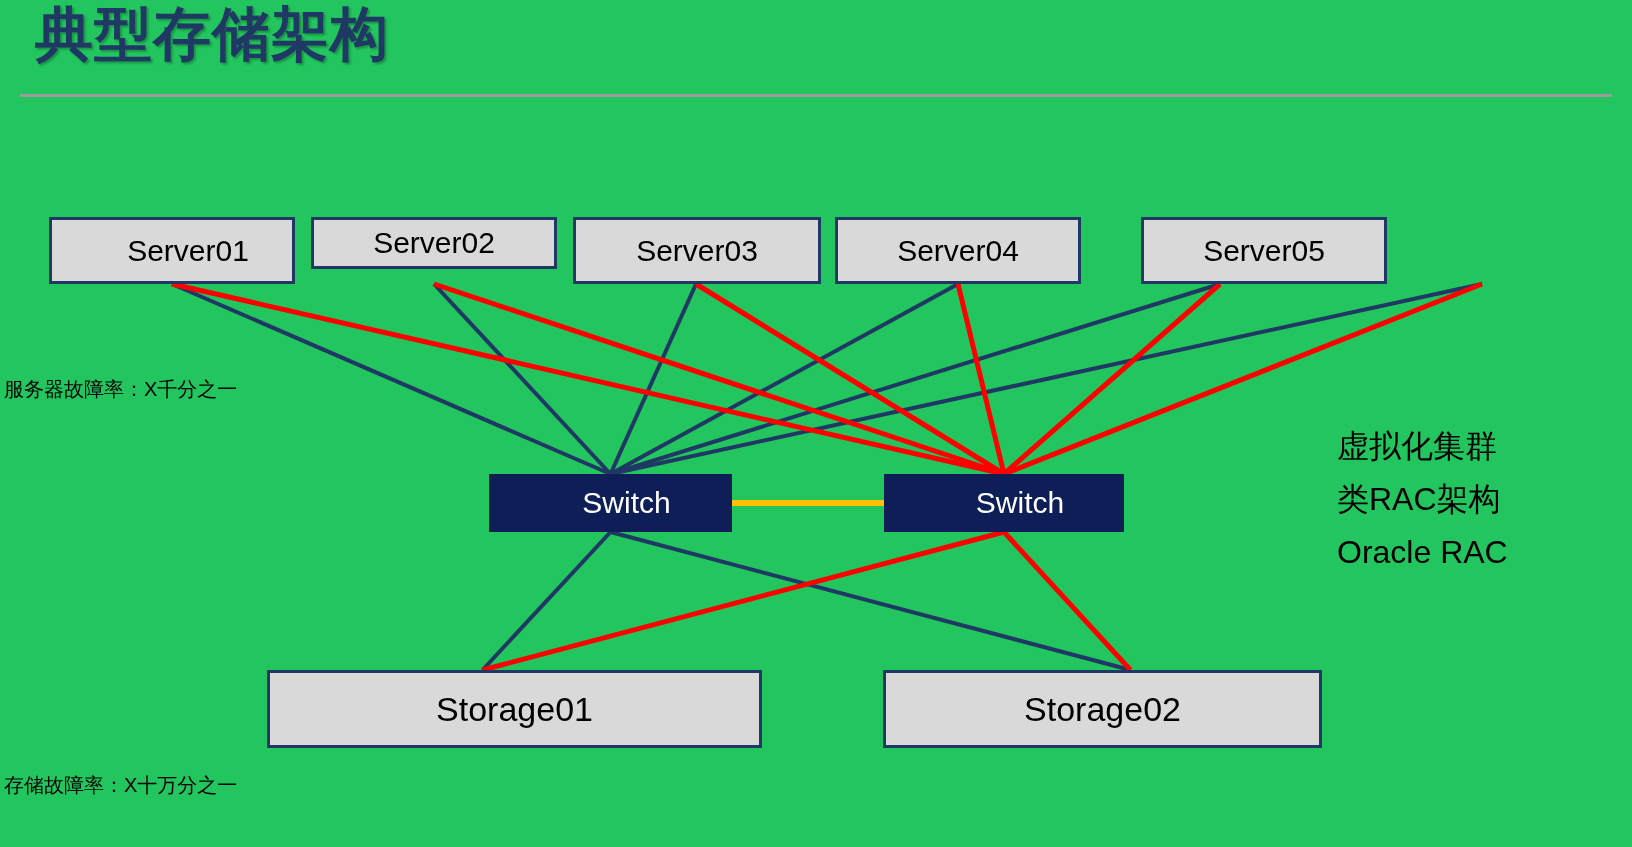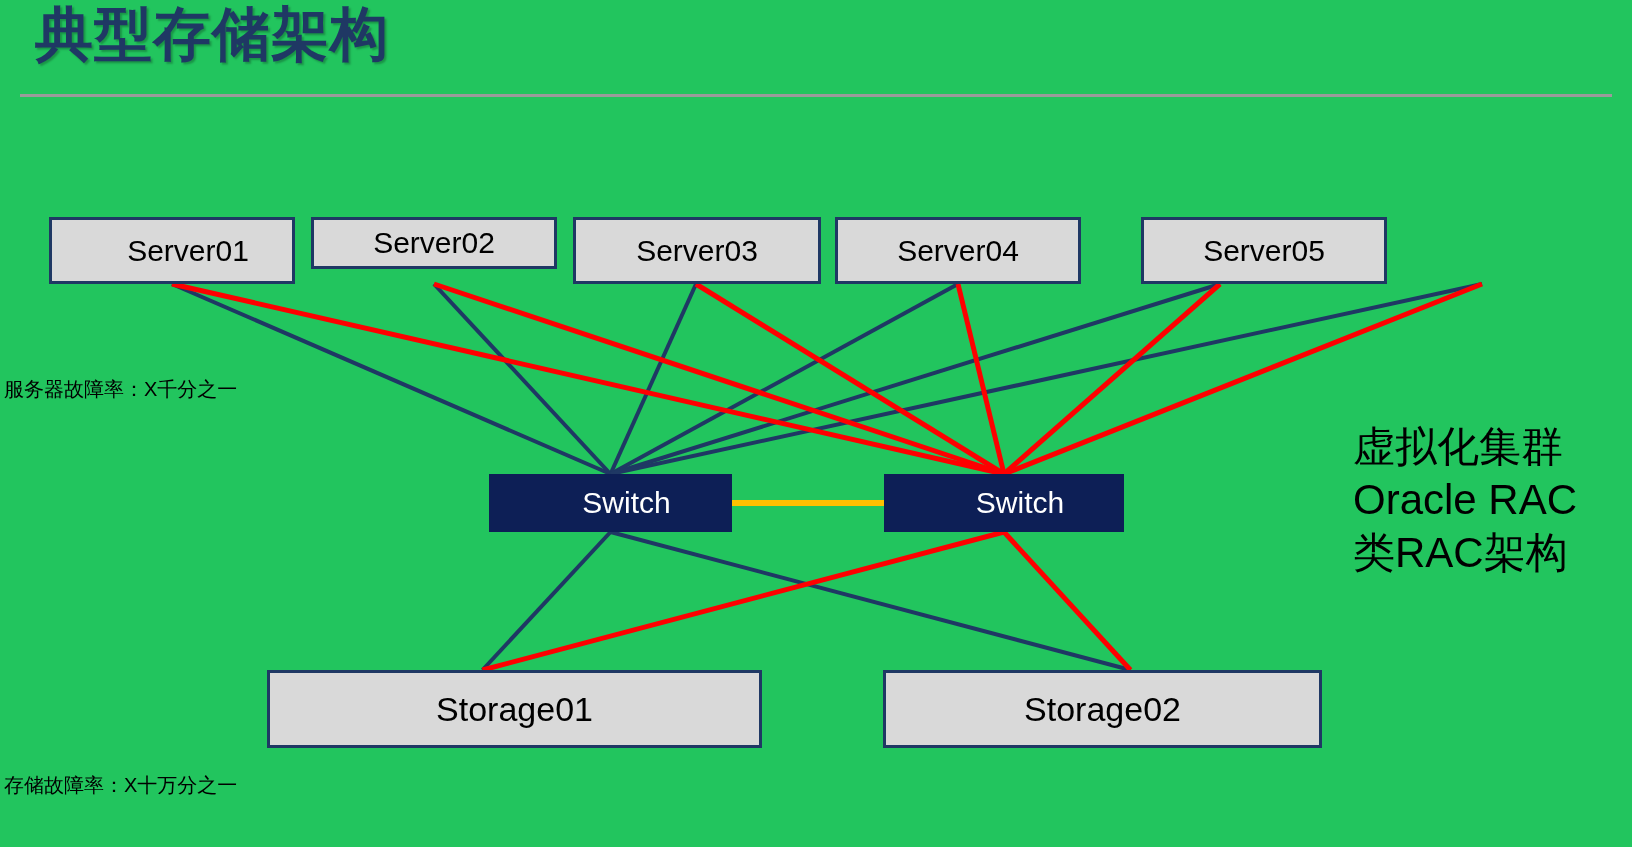--- a/index.html
+++ b/index.html
@@ -62,23 +62,22 @@
     position: absolute;
     color: var(--text);
     font-size: 20px;
     white-space: nowrap;
   }
   .note-server-failure { left: 4px; top: 376px; }
   .note-storage-failure { left: 4px; top: 772px; }
   .note-right {
     left: 1337px;
     top: 420px;
-    font-size: 42px;
+    font-size: 32px;
     line-height: 53px;
-    margin-left: 16px;
   }
 </style>
 </head>
 <body>
 
 <div class="canvas">
 
   <h1 class="page-title">典型存储架构</h1>
   <div class="title-divider"></div>
 
@@ -130,17 +129,17 @@
   </div>
   <div class="node storage" style="left: 883px; top: 670px; width: 439px; height: 78px;">
     <span>Storage02</span>
   </div>
 
   <div class="note note-server-failure">服务器故障率：X千分之一</div>
   <div class="note note-storage-failure">存储故障率：X十万分之一</div>
 
   <div class="note note-right">
     <div>虚拟化集群</div>
+    <div>类RAC架构</div>
     <div>Oracle RAC</div>
-    <div>类RAC架构</div>
   </div>
 
 </div>
 
 </body></html>

